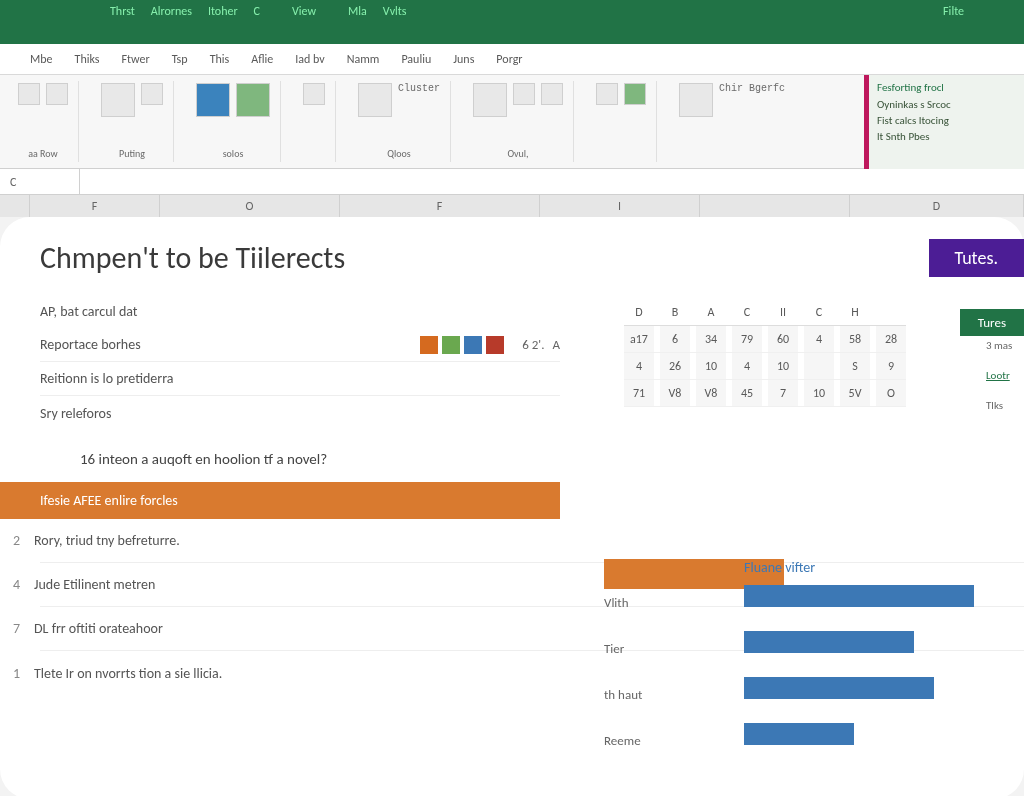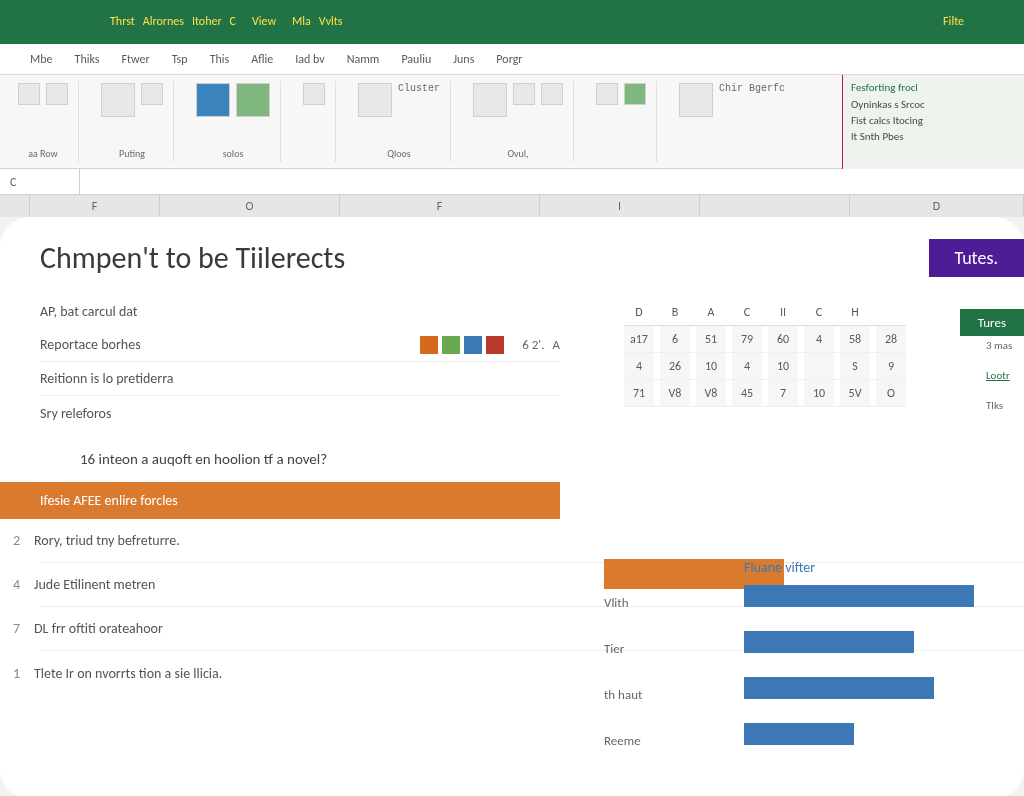--- a/index.html
+++ b/index.html
@@ -9,24 +9,24 @@
     width: 1024px;
     height: 796px;
     overflow: hidden;
     color: #444;
   }
   
   .titlebar {
     height: 44px;
     background: #217346;
     display: flex;
-    gap: 8px;
-    align-items: center;
+    gap: 16px;
+    align-items: flex-start;
     padding: 0 60px 0 110px;
-    color: #fde047;
+    color: #86efac;
     font-size: 12px;
   }
   .title-tab { padding: 4px 0 6px; }
   
   .ribbon-tabs {
     height: 31px;
     background: #fff;
     border-bottom: 1px solid #d9d9d9;
     display: flex;
     align-items: center;
@@ -61,24 +61,24 @@
     width: 22px; height: 22px;
     background: #e8e8e8; border: 1px solid #cfcfcf;
     display: inline-block;
   }
   .ricon.big { width: 34px; height: 34px; }
   .ricon.blue { background: #3b83bd; }
   .ricon.green { background: #7fb77e; }
   .rpane {
     position: absolute;
     right: 0; top: 0;
-    width: 182px;
+    width: 160px;
     height: 94px;
     background: #eef3ee;
-    border-left: 1px solid #be185d;
+    border-left: 5px solid #be185d;
     padding: 6px 8px;
     font-size: 11px;
     color: #385338;
   }
   .rpane .rp-title { color: #217346; font-weight: 500; margin-bottom: 4px; }
   .rpane div { margin-bottom: 3px; }
   
   .fxbar {
     height: 26px;
     background: #fff;
@@ -404,21 +404,21 @@
         <div class="mtc">B</div>
         <div class="mtc">A</div>
         <div class="mtc">C</div>
         <div class="mtc">II</div>
         <div class="mtc">C</div>
         <div class="mtc">H</div>
       </div>
       <div class="mtr">
         <div class="mtc">a17</div>
         <div class="mtc">6</div>
-        <div class="mtc">51</div>
+        <div class="mtc">34</div>
         <div class="mtc">79</div>
         <div class="mtc">60</div>
         <div class="mtc">4</div>
         <div class="mtc">58</div>
         <div class="mtc">28</div>
       </div>
       <div class="mtr">
         <div class="mtc">4</div>
         <div class="mtc">26</div>
         <div class="mtc">10</div>

